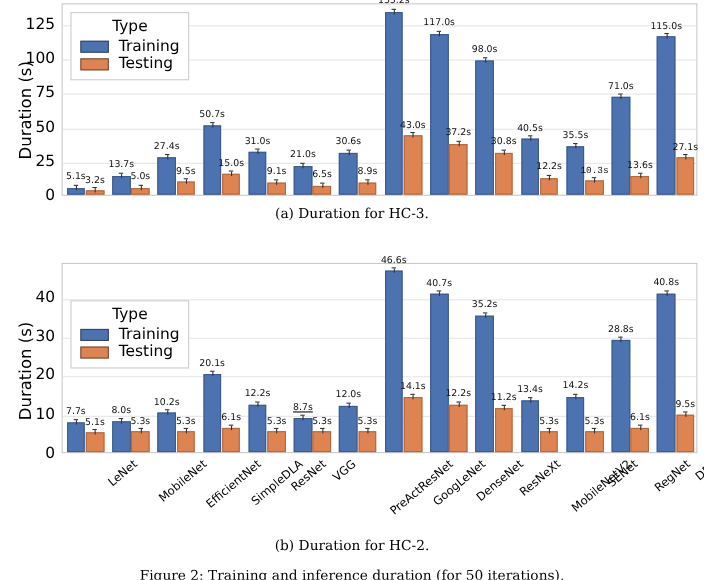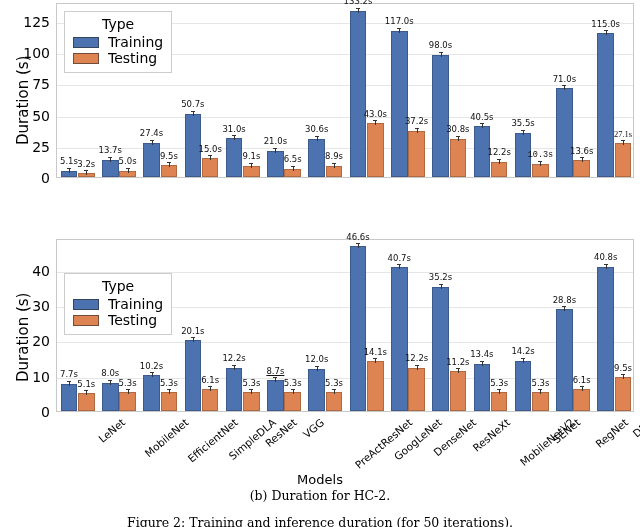--- a/index.html
+++ b/index.html
@@ -291,34 +291,35 @@
           <div class="errbar" style="left: 524.741px; bottom: 15px; height: 4px;"></div>
           <div class="errcap" style="left: 522.741px; bottom: 19px; width: 4px;"></div>
           <div class="vallabel" style="left: 524.741px; bottom: 22px; transform: translateX(-50%);">13.6s</div>
           <div class="bar training" style="left: 540.43px; width: 16.5143px; height: 143.75px;"></div>
           <div class="errbar" style="left: 548.687px; bottom: 141.75px; height: 4px;"></div>
           <div class="errcap" style="left: 546.687px; bottom: 145.75px; width: 4px;"></div>
           <div class="vallabel" style="left: 548.687px; bottom: 148.75px; transform: translateX(-50%);">115.0s</div>
           <div class="bar testing" style="left: 557.77px; width: 16.5143px; height: 33.875px;"></div>
           <div class="errbar" style="left: 566.027px; bottom: 31.875px; height: 4px;"></div>
           <div class="errcap" style="left: 564.027px; bottom: 35.875px; width: 4px;"></div>
-          <div class="vallabel" style="left: 566.027px; bottom: 38.875px; transform: translateX(-50%); font-family: Liberation Serif, serif;">27.1s</div>
+          <div class="vallabel" style="left: 566.027px; bottom: 38.875px; transform: translateX(-50%);">27.1s</div>
         </div>
     </div>
     <div class="legend" id="legend-a" style="left: 64px; top: 11px;">
       <div class="legend-title">Type</div>
       <div class="legend-row">
         <span class="legend-swatch training"></span>
         <span class="legend-label">Training</span>
       </div>
       <div class="legend-row">
         <span class="legend-swatch testing"></span>
         <span class="legend-label">Testing</span>
       </div>
     </div>
+    <div class="subcaption" id="subcap-a" style="top: 186px;">(a) Duration for HC-3.</div>
   </div>
 
   <div class="panel" id="panel-b">
     <div class="ylabel" id="ylabel-b" style="left: 14px; top: 172px;">Duration (s)</div>
     <div id="yticks-b">
         <div class="ytickwrap" style="left: 14px; top: 202px;">
           <div class="ytick">0</div>
         </div>
         <div class="ytickwrap" style="left: 14px; top: 166.694px;">
           <div class="ytick">10</div>
@@ -475,18 +476,17 @@
       <div class="legend-title">Type</div>
       <div class="legend-row">
         <span class="legend-swatch training"></span>
         <span class="legend-label">Training</span>
       </div>
       <div class="legend-row">
         <span class="legend-swatch testing"></span>
         <span class="legend-label">Testing</span>
       </div>
     </div>
-    <div class="xlabel" id="xlabel-b" style="top: 262px;">Models</div>
     <div class="subcaption" id="subcap-b" style="top: 278px;">(b) Duration for HC-2.</div>
   </div>
 
   <div class="figcaption" id="figcap" style="top: 515px;">Figure 2: Training and inference duration (for 50 iterations).</div>
 </div>
 
 </body></html>

